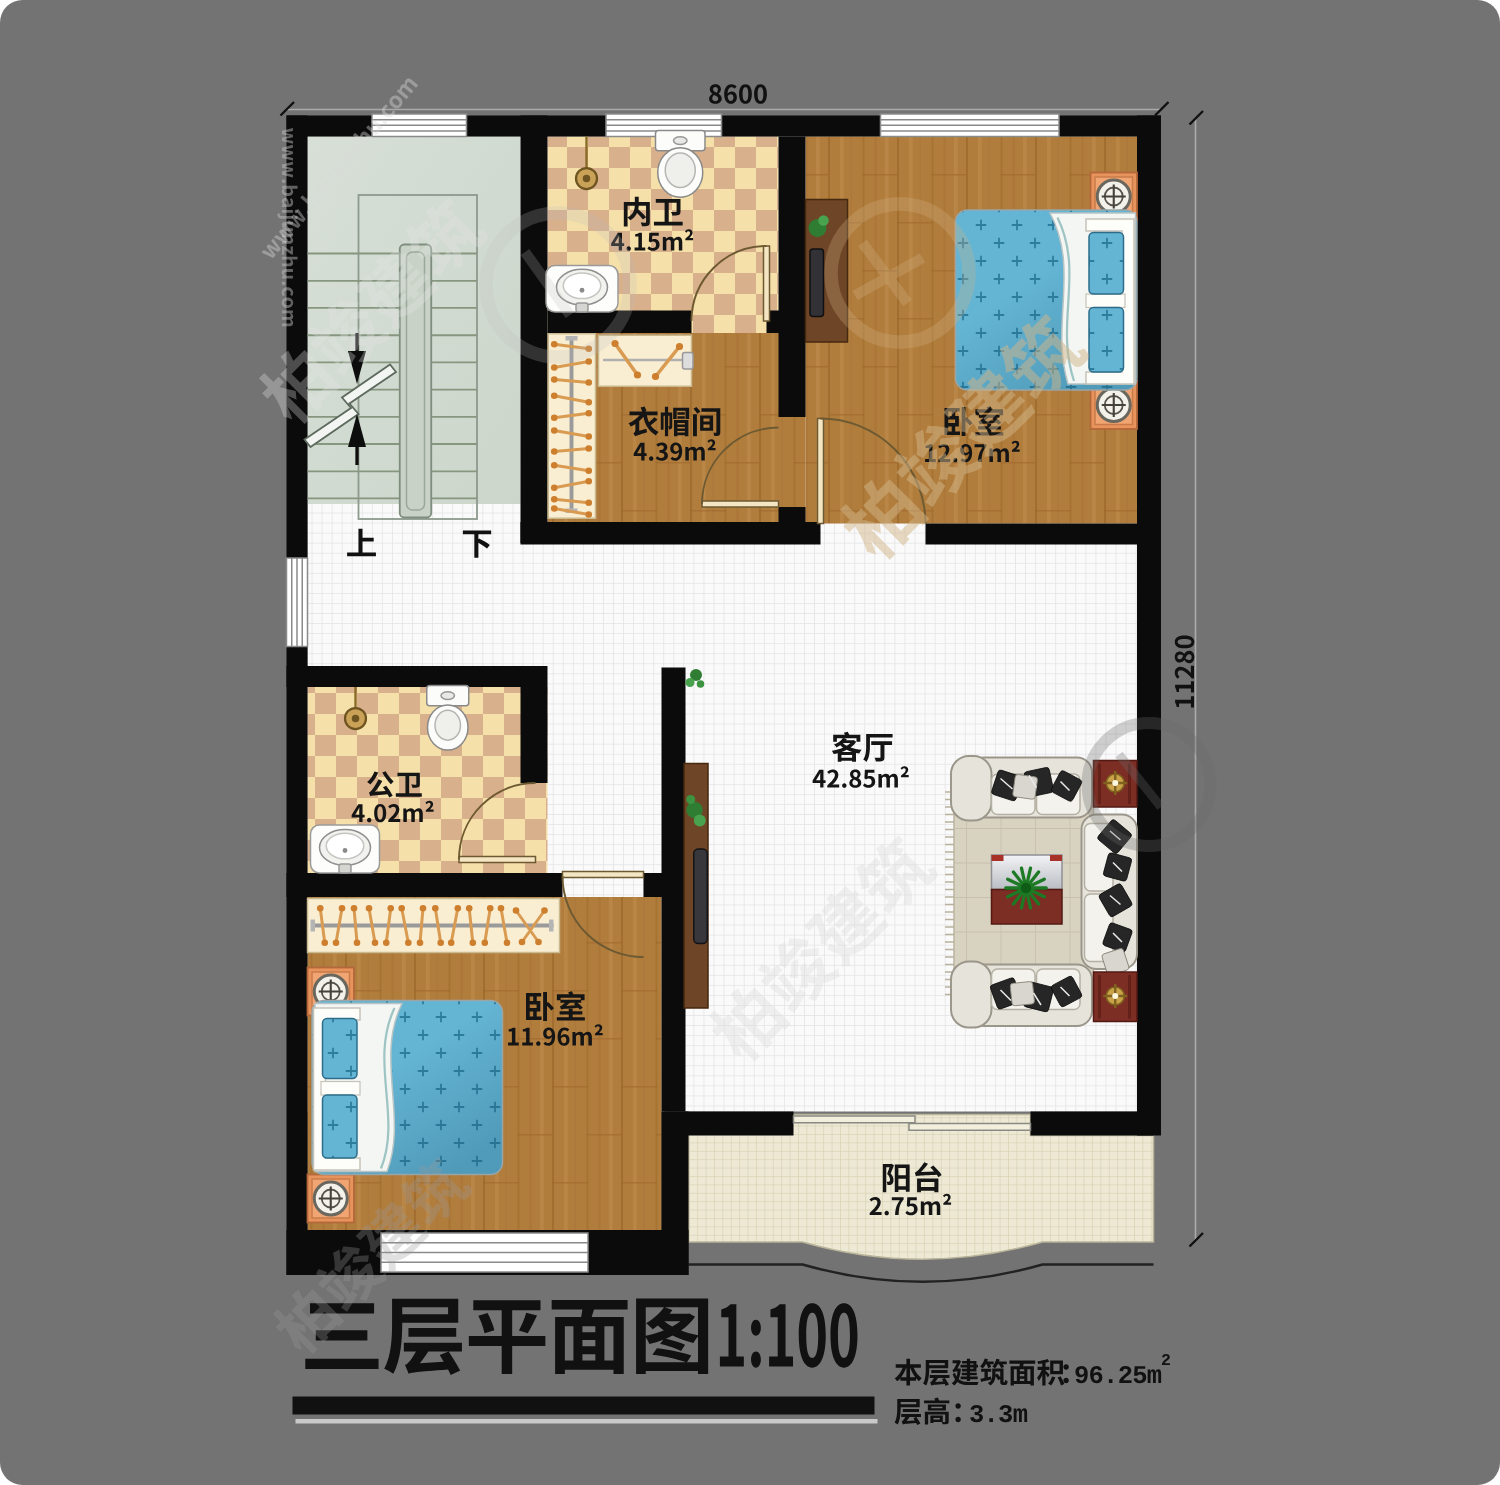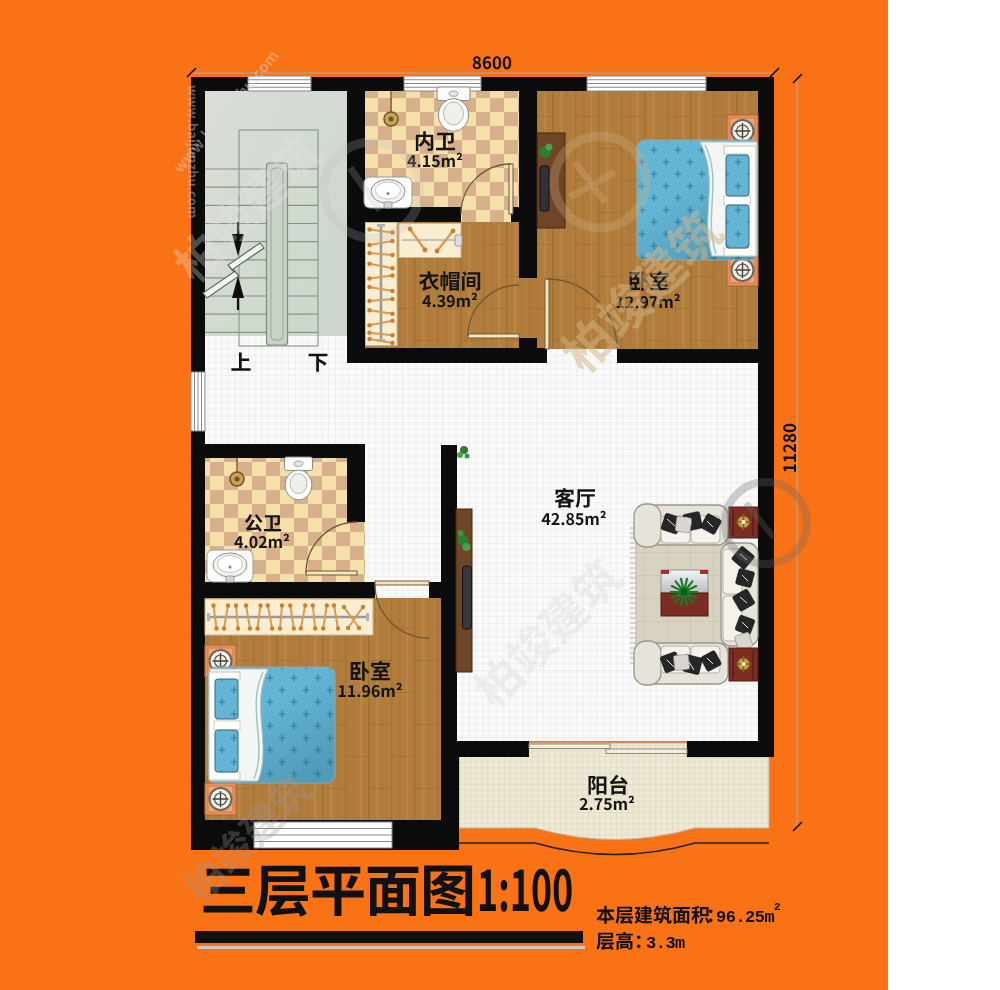--- a/index.html
+++ b/index.html
@@ -1,15 +1,15 @@
 <!DOCTYPE html>
 <html><head><meta charset="utf-8">
 <style>
 html,body{margin:0;padding:0;background:#ffffff;}
-#page{position:relative;width:888px;height:990px;background:#f97316;font-family:"Liberation Sans",sans-serif;}
+#page{position:relative;width:1000px;height:990px;background:#737373;font-family:"Liberation Sans",sans-serif;border-radius:15px;}
 </style></head>
 <body>
 
 <div id="page">
 <svg width="1000" height="990" viewBox="0 0 1000 990">
 
 <defs>
 <pattern id="tile" width="6.7" height="6.7" patternUnits="userSpaceOnUse">
  <rect width="6.7" height="6.7" fill="#fafafa"></rect>
  <path d="M6.7 0H0V6.7" fill="none" stroke="#e3e3e6" stroke-width="1"></path>

